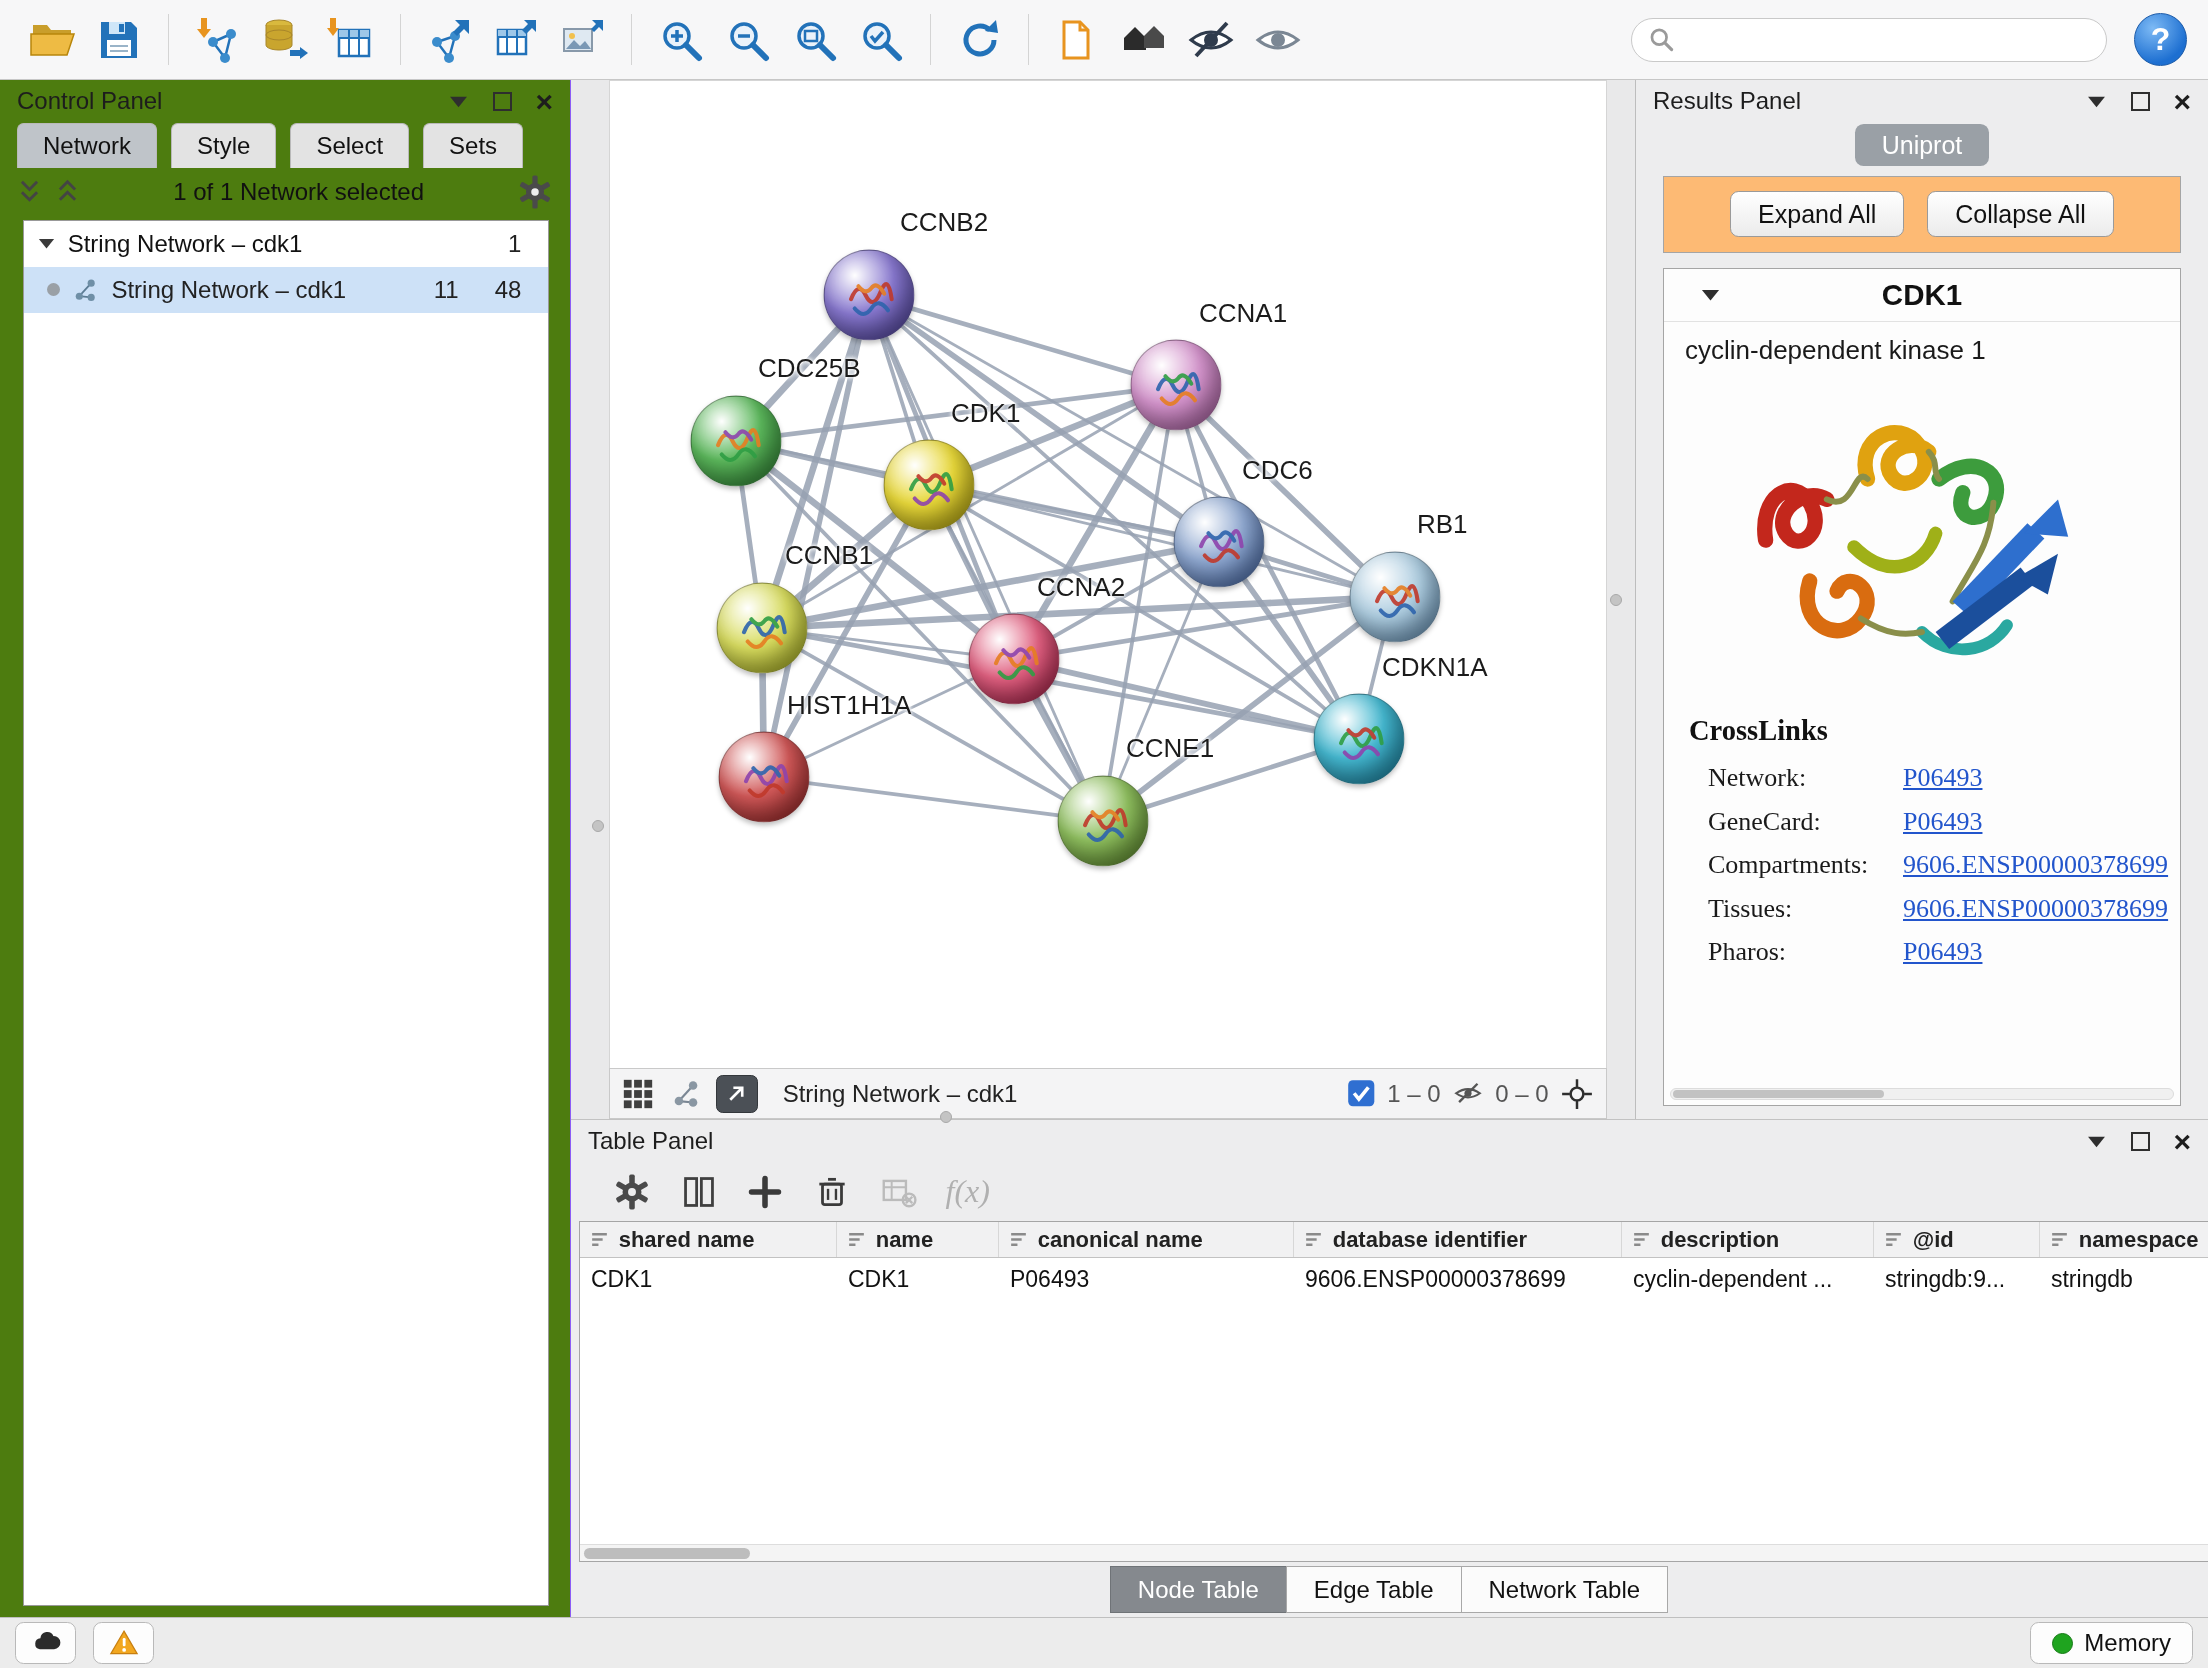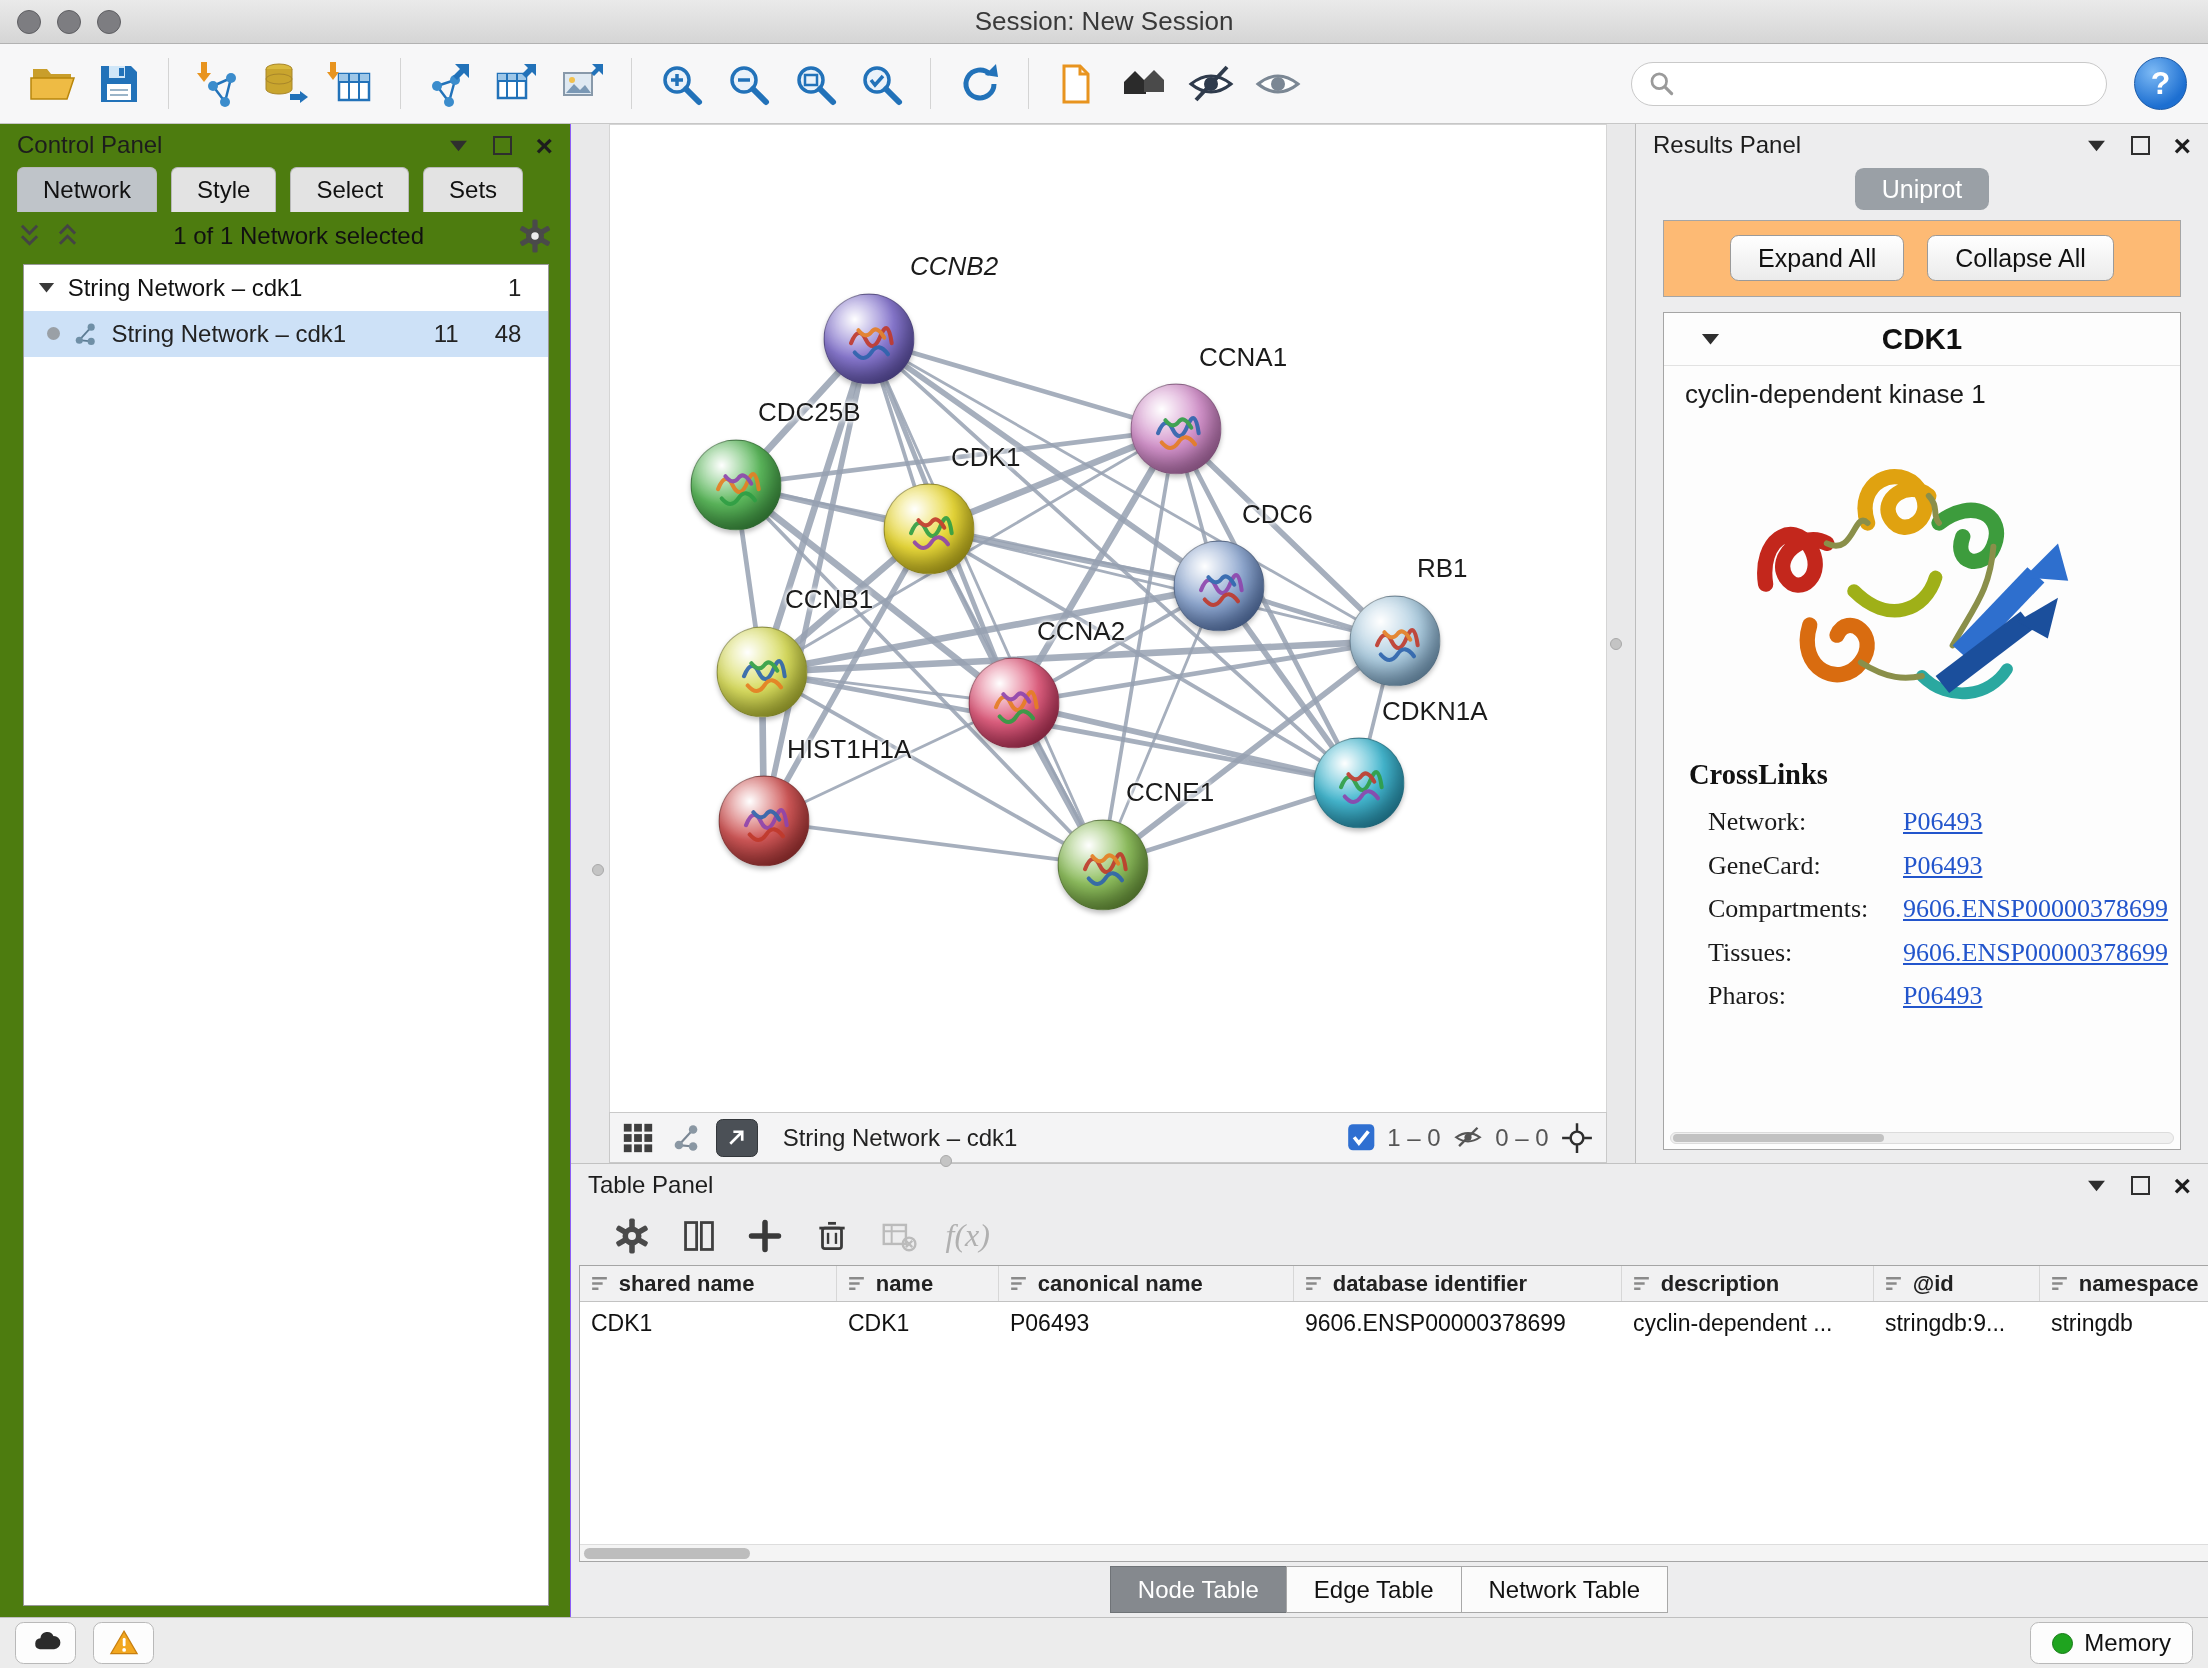--- a/index.html
+++ b/index.html
@@ -111,28 +111,20 @@
   .sb-btn{height:42px;min-width:61px;background:#fdfdfd;border:1px solid #b9b9b9;border-radius:8.6px;display:flex;align-items:center;justify-content:center;cursor:pointer}
   .sb-btn svg{width:30px;height:30px}
   .memory-btn{margin-left:auto;gap:11.4px;padding:0 21px;font-size:24px;color:#111}
   .mem-dot{width:21px;height:21px;border-radius:50%;background:#1fa41f;border:1px solid #157a15}
 </style>
 </head>
 <body>
 
 <div class="app">
 
-  <div class="titlebar">
-    <div class="traffic">
-      <span class="light"></span>
-      <span class="light"></span>
-      <span class="light"></span>
-    </div>
-    <div class="title-text">Session: New Session</div>
-  </div>
 
   <div class="toolbar">
     <button class="tb-btn">
       <svg viewBox="0 0 48 48">
           <path d="M4 9h14l4 5h20v7H4z" fill="#c99e2b"></path>
           <path d="M2 18h43l-7 21H2z" fill="#eebb44" stroke="#b8860b" stroke-width="1.5"></path>
         </svg>
     </button>
     <button class="tb-btn">
       <svg viewBox="0 0 48 48">
@@ -421,21 +413,21 @@
               </svg>
               <div class="net-node" style="left: 259px; top: 214px; background: radial-gradient(circle at 34% 28%, rgb(255, 255, 255) 0%, rgb(136, 120, 207) 45%, rgb(74, 63, 143) 90%);">
                 <svg viewBox="0 0 40 40">
                   <g fill="none" stroke-linecap="round" stroke-width="2.2">
                     <path d="M10 22q4-10 8-2t8-2 6 4" stroke="#c0392b"></path>
                     <path d="M12 27q5 6 9 0t9 1" stroke="#2e64ad"></path>
                     <path d="M14 15q4 5 7 1t7 3" stroke="#e67e22"></path>
                   </g>
                 </svg>
               </div>
-              <div class="net-label" style="left: 300px; top: 126px; font-style: italic;">CCNB2</div>
+              <div class="net-label" style="left: 290px; top: 126px;">CCNB2</div>
               <div class="net-node" style="left: 566px; top: 304px; background: radial-gradient(circle at 34% 28%, rgb(255, 255, 255) 0%, rgb(211, 147, 203) 45%, rgb(156, 90, 148) 90%);">
                 <svg viewBox="0 0 40 40">
                   <g fill="none" stroke-linecap="round" stroke-width="2.2">
                     <path d="M10 22q4-10 8-2t8-2 6 4" stroke="#2e64ad"></path>
                     <path d="M12 27q5 6 9 0t9 1" stroke="#e67e22"></path>
                     <path d="M14 15q4 5 7 1t7 3" stroke="#2f9e44"></path>
                   </g>
                 </svg>
               </div>
               <div class="net-label" style="left: 589px; top: 217px;">CCNA1</div>

